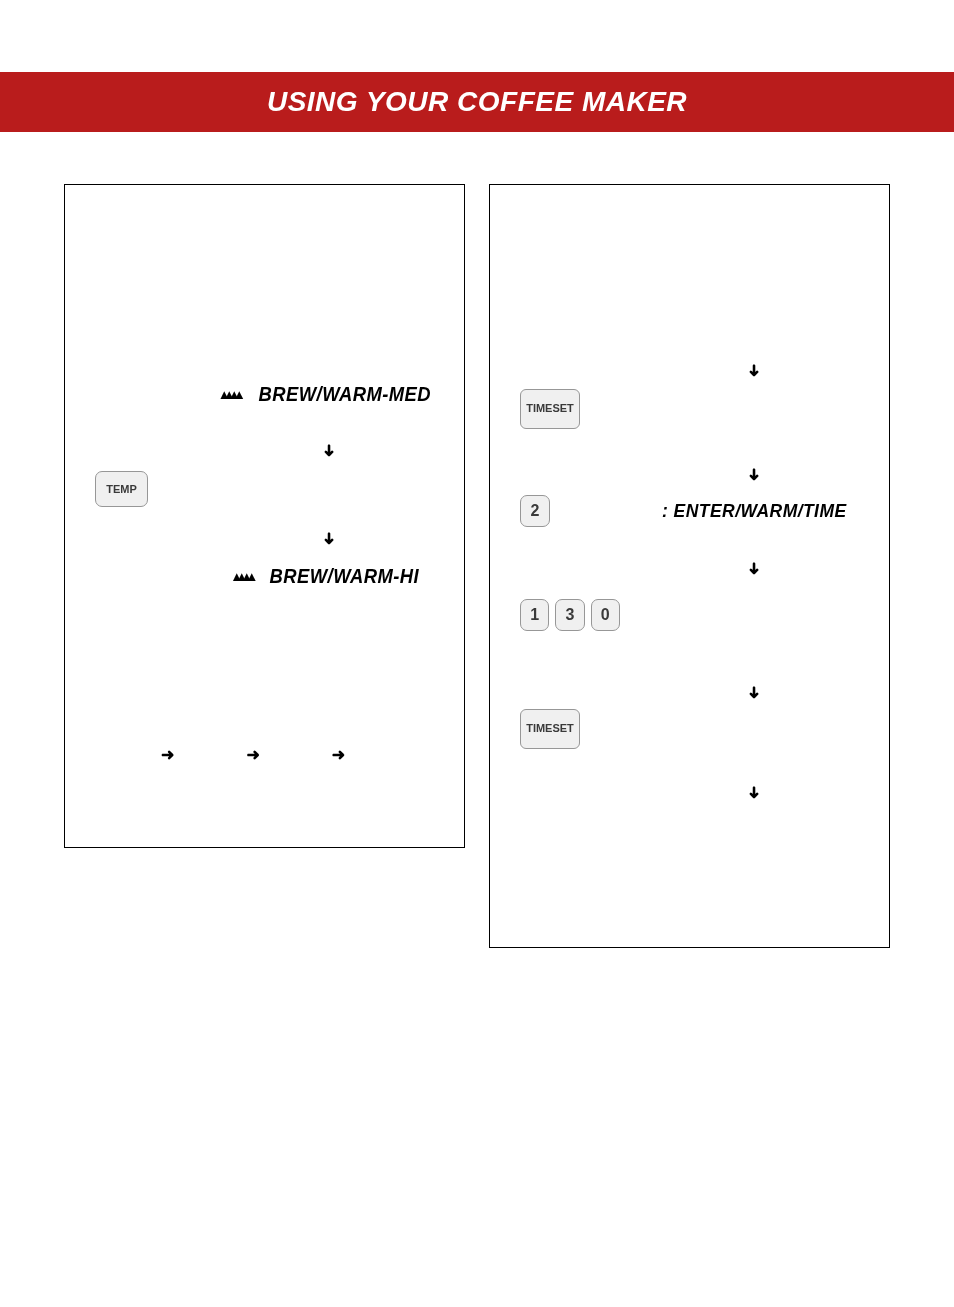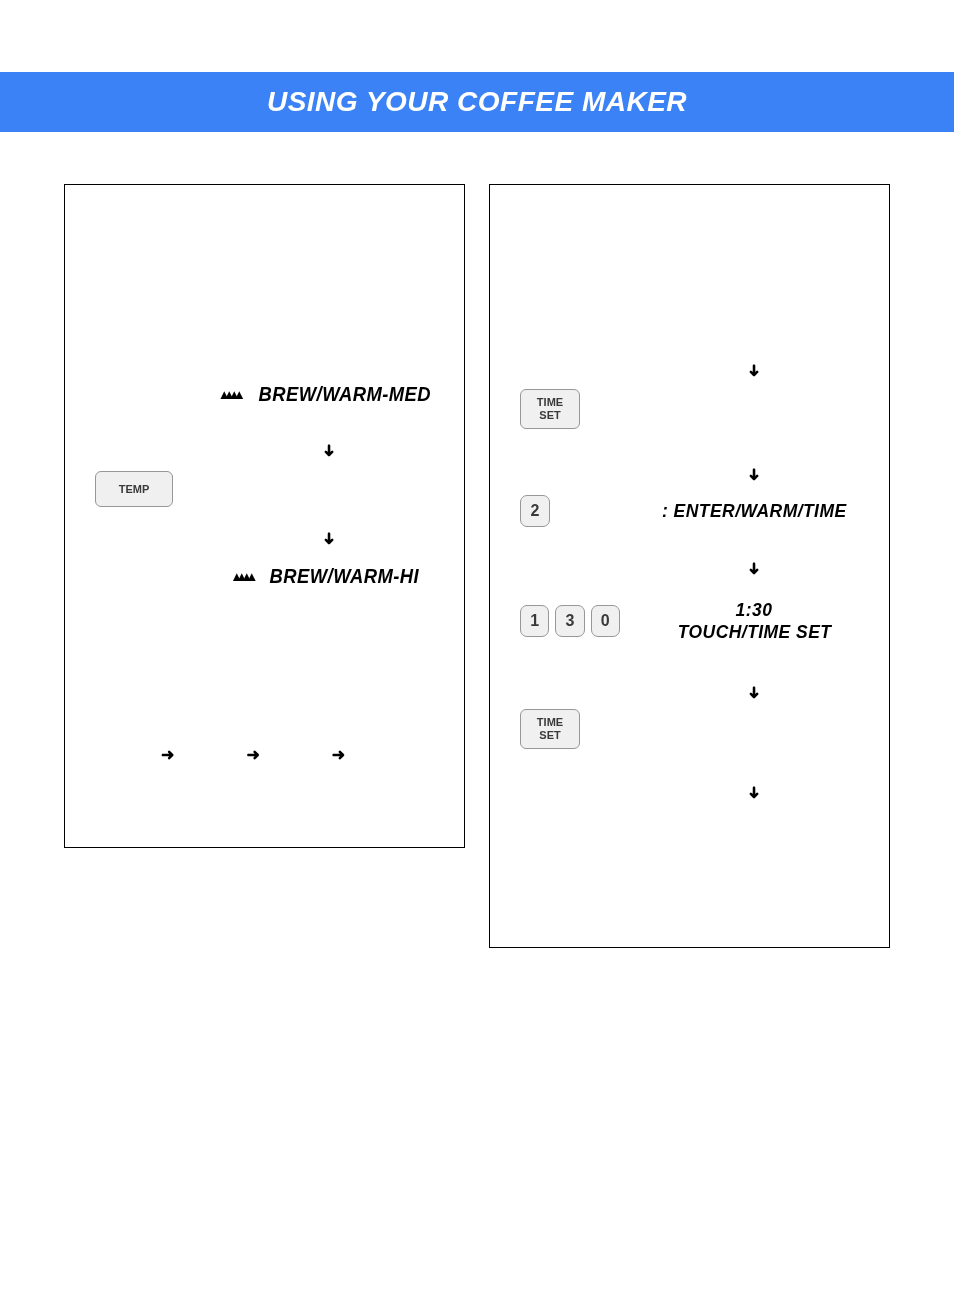--- a/index.html
+++ b/index.html
@@ -7,21 +7,21 @@
       padding: 0;
       box-sizing: border-box;
     }
     body {
       font-family: Arial, Helvetica, sans-serif;
       background: #fff;
       width: 954px;
       margin: 0 auto;
     }
     .header-bar {
-      background: #3b82f6;
+      background: #b91c1c;
       color: #fff;
       text-align: center;
       padding: 14px 0;
       margin-top: 72px;
       margin-bottom: 52px;
     }
     .header-bar h1 {
       font-style: italic;
       font-weight: bold;
       font-size: 28px;
@@ -67,33 +67,34 @@
       border: 1.5px solid #979797;
       border-radius: 6px;
       background: #f0f0f0;
       font-family: Arial, sans-serif;
       display: flex;
       align-items: center;
       justify-content: center;
       color: #3a3a3a;
     }
     .btn-wide {
-      width: 78px;
+      width: 53px;
       height: 36px;
       font-size: 11px;
       font-weight: bold;
+      border-radius: 7px;
     }
     .btn-wide-multiline {
       width: 60px;
       height: 40px;
       font-size: 11px;
       font-weight: bold;
       line-height: 1.2;
       text-align: center;
-      flex-direction: column;
+      flex-direction: row;
     }
     .btn-small {
       width: 30px;
       height: 32px;
       font-size: 16px;
       font-weight: bold;
       border-radius: 7px;
     }
     .lcd-text {
       font-family: 'Arial Narrow', Arial, sans-serif;
@@ -235,24 +236,20 @@
         <span class="arrow-down" style="transform: rotate(90deg); display:inline-block;">➜</span>
       </div>
     </div>
 
     <div class="row" style="top: 414px;">
       <div class="button-cell" style="gap:6px;">
         <div class="btn btn-small">1</div>
         <div class="btn btn-small">3</div>
         <div class="btn btn-small">0</div>
       </div>
-      <div class="display-cell">
-        <span class="lcd-text lcd-text-sm">1:30</span>
-        <span class="lcd-text lcd-text-sm">TOUCH/TIME SET</span>
-      </div>
     </div>
 
     <div class="row" style="top: 498px;">
       <div class="button-cell"></div>
       <div class="display-cell">
         <span class="arrow-down" style="transform: rotate(90deg); display:inline-block;">➜</span>
       </div>
     </div>
 
     <div class="row" style="top: 524px;">

